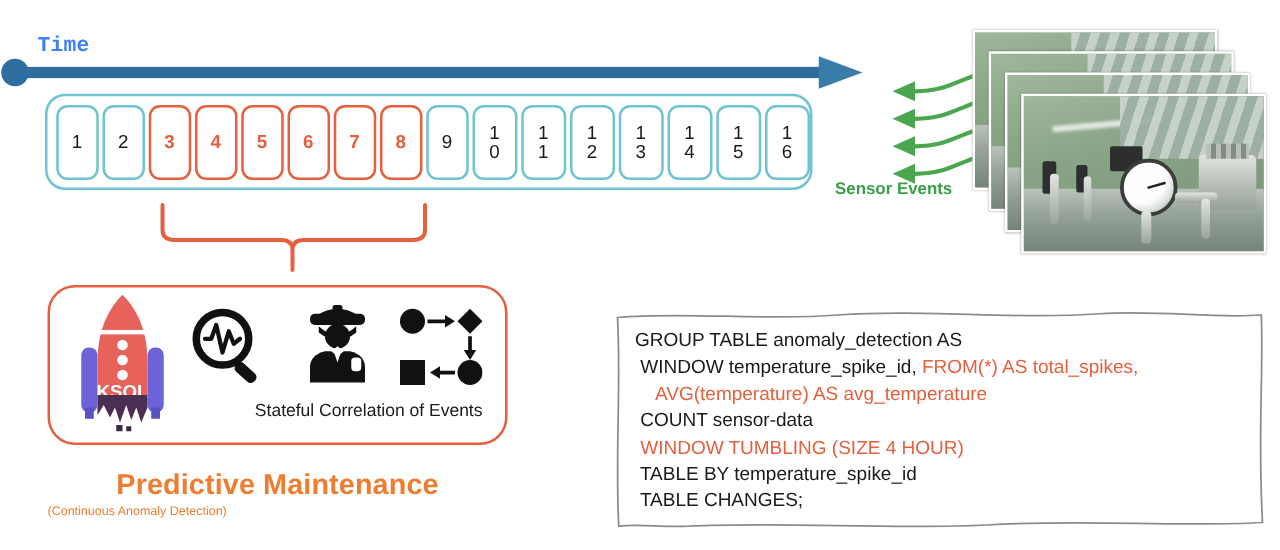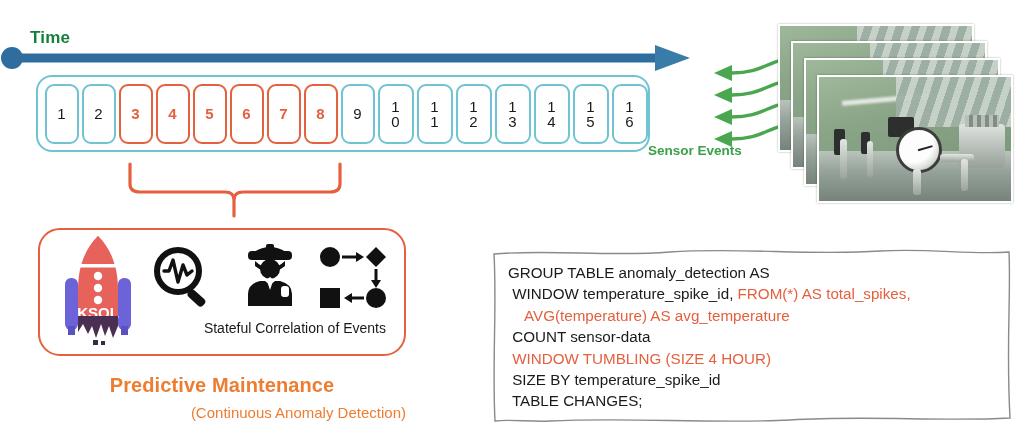--- a/index.html
+++ b/index.html
@@ -4,21 +4,21 @@
 <style>
   html,body{margin:0;padding:0;}
   body{
     width:1024px;height:440px;background:#ffffff;position:relative;overflow:hidden;
     font-family:"Liberation Sans","DejaVu Sans",sans-serif;
     -webkit-font-smoothing:antialiased;
   }
   .abs{position:absolute;}
 
   
-  #time-label{left:30px;top:28px;font-size:17px;font-weight:bold;color:#15803d;letter-spacing:.2px;}
+  #time-label{left:30px;top:28px;font-size:17px;font-weight:bold;color:#3b82f6;letter-spacing:.2px;font-family:Liberation Mono, monospace;}
   #time-axis{left:0px;top:44px;width:690px;height:28px;}
 
   
   #window-strip{left:36px;top:75px;width:614px;height:77px;
      border:2px solid #6FC3D2;border-radius:16px;box-sizing:border-box;
      display:flex;align-items:center;padding:0 5px;}
   .slot{
      flex:0 0 auto;height:60px;margin:0 1.5px;border-radius:9px;box-sizing:border-box;
      display:flex;align-items:center;justify-content:center;
      font-size:15px;line-height:15px;font-weight:400;text-align:center;
@@ -34,27 +34,27 @@
   #brace-wrap{left:120px;top:160px;width:230px;height:58px;}
 
   
   #ksql-card{left:38px;top:228px;width:368px;height:128px;
      border:2.5px solid #E4603E;border-radius:22px;box-sizing:border-box;background:#fff;}
   #rocket{left:62px;top:234px;width:72px;height:116px;}
   #icon-row{left:150px;top:244px;width:236px;height:66px;}
   #stateful-label{left:150px;top:320px;width:236px;text-align:right;
      font-size:14px;color:#1a1a1a;}
   #pm-title{left:38px;top:374px;width:368px;text-align:center;
-     font-size:20px;font-weight:bold;color:#ED7D31;letter-spacing:.1px;}
-  #pm-sub{left:38px;top:404px;width:368px;text-align:right;
-     font-size:15px;color:#ED7D31;}
+     font-size:23px;font-weight:bold;color:#ED7D31;letter-spacing:.1px;}
+  #pm-sub{left:38px;top:404px;width:368px;text-align:left;
+     font-size:10px;color:#ED7D31;}
 
   
   #sensor-arrows{left:660px;top:55px;width:140px;height:95px;}
-  #sensor-label{left:648px;top:143px;font-size:13.5px;font-weight:bold;color:#3BA049;}
+  #sensor-label{left:668px;top:143px;font-size:13.5px;font-weight:bold;color:#3BA049;}
 
   
   #photo-stack{left:778px;top:24px;width:240px;height:182px;}
   .photo{position:absolute;width:196px;height:128px;border:2px solid #ffffff;
      box-sizing:border-box;overflow:hidden;box-shadow:0 0 2px rgba(0,0,0,.32);background:#8fa98c;}
   .photo .scene{position:absolute;inset:0;}
   .wall{position:absolute;left:0;top:0;right:0;height:62%;
      background:linear-gradient(165deg,#9fb79a 0%,#8aa487 45%,#7d997b 100%);}
   .wall:after{content:"";position:absolute;left:12%;top:26%;width:46%;height:5px;
      background:rgba(255,255,255,.72);filter:blur(1.2px);transform:rotate(-5deg);}
@@ -332,15 +332,15 @@
     <path d="M4,8 C60,3 120,11 180,6 C250,1 320,10 390,5 C440,2 480,9 519,6
              C521,50 516,100 520,172
              C450,176 380,169 300,174 C220,178 140,171 60,175 C40,176 20,173 5,175
              C2,120 7,60 4,8 Z" fill="#ffffff" stroke="#8a8a8a" stroke-width="1.4"></path>
   </svg>
   <div id="sql-text"><span>GROUP TABLE anomaly_detection AS</span>
 <span> WINDOW temperature_spike_id, </span><span class="kw-o">FROM(*) AS total_spikes,</span>
 <span class="kw-o">    AVG(temperature) AS avg_temperature</span>
 <span> COUNT sensor-data</span>
 <span class="kw-o"> WINDOW TUMBLING (SIZE 4 HOUR)</span>
-<span> SIZE BY temperature_spike_id</span>
+<span> TABLE BY temperature_spike_id</span>
 <span> TABLE CHANGES;</span></div>
 </div>
 
 </body></html>

